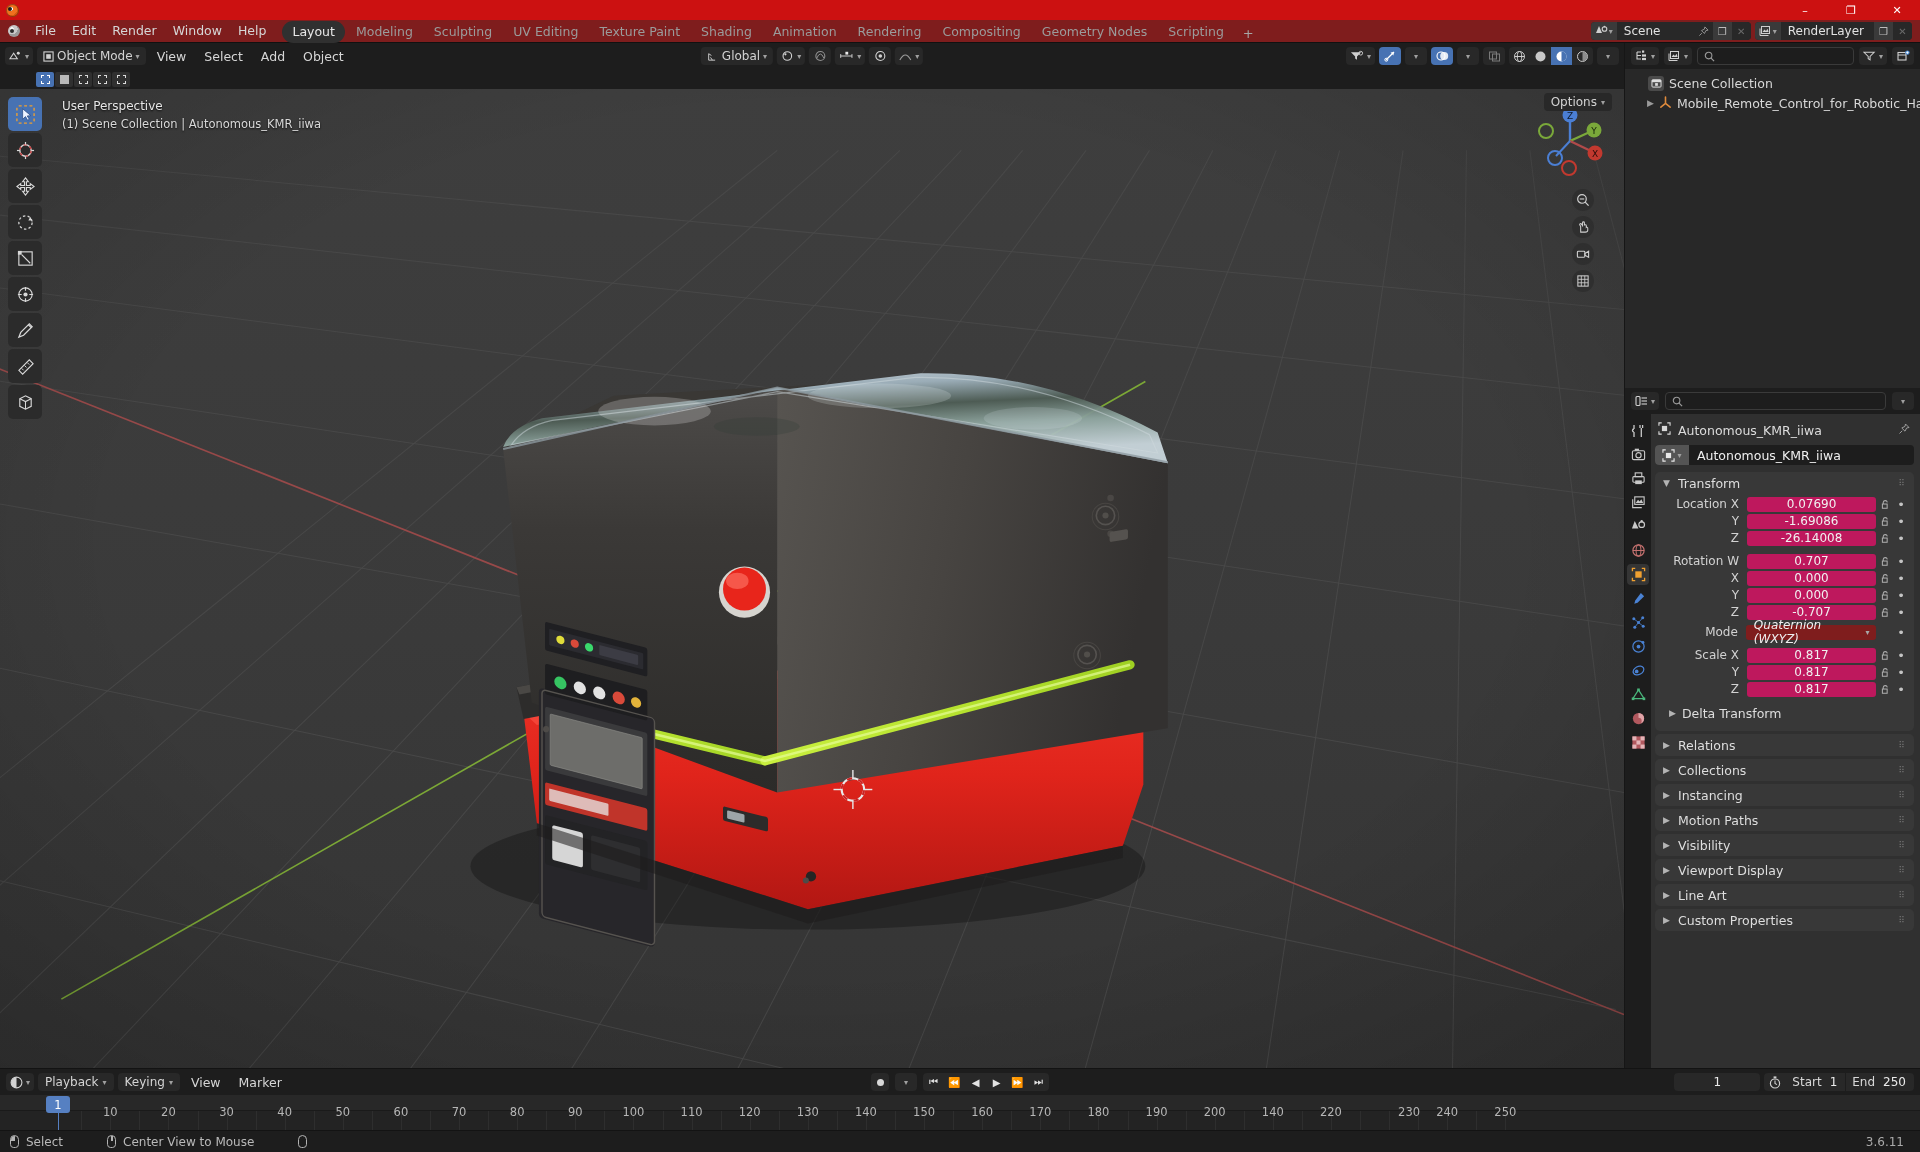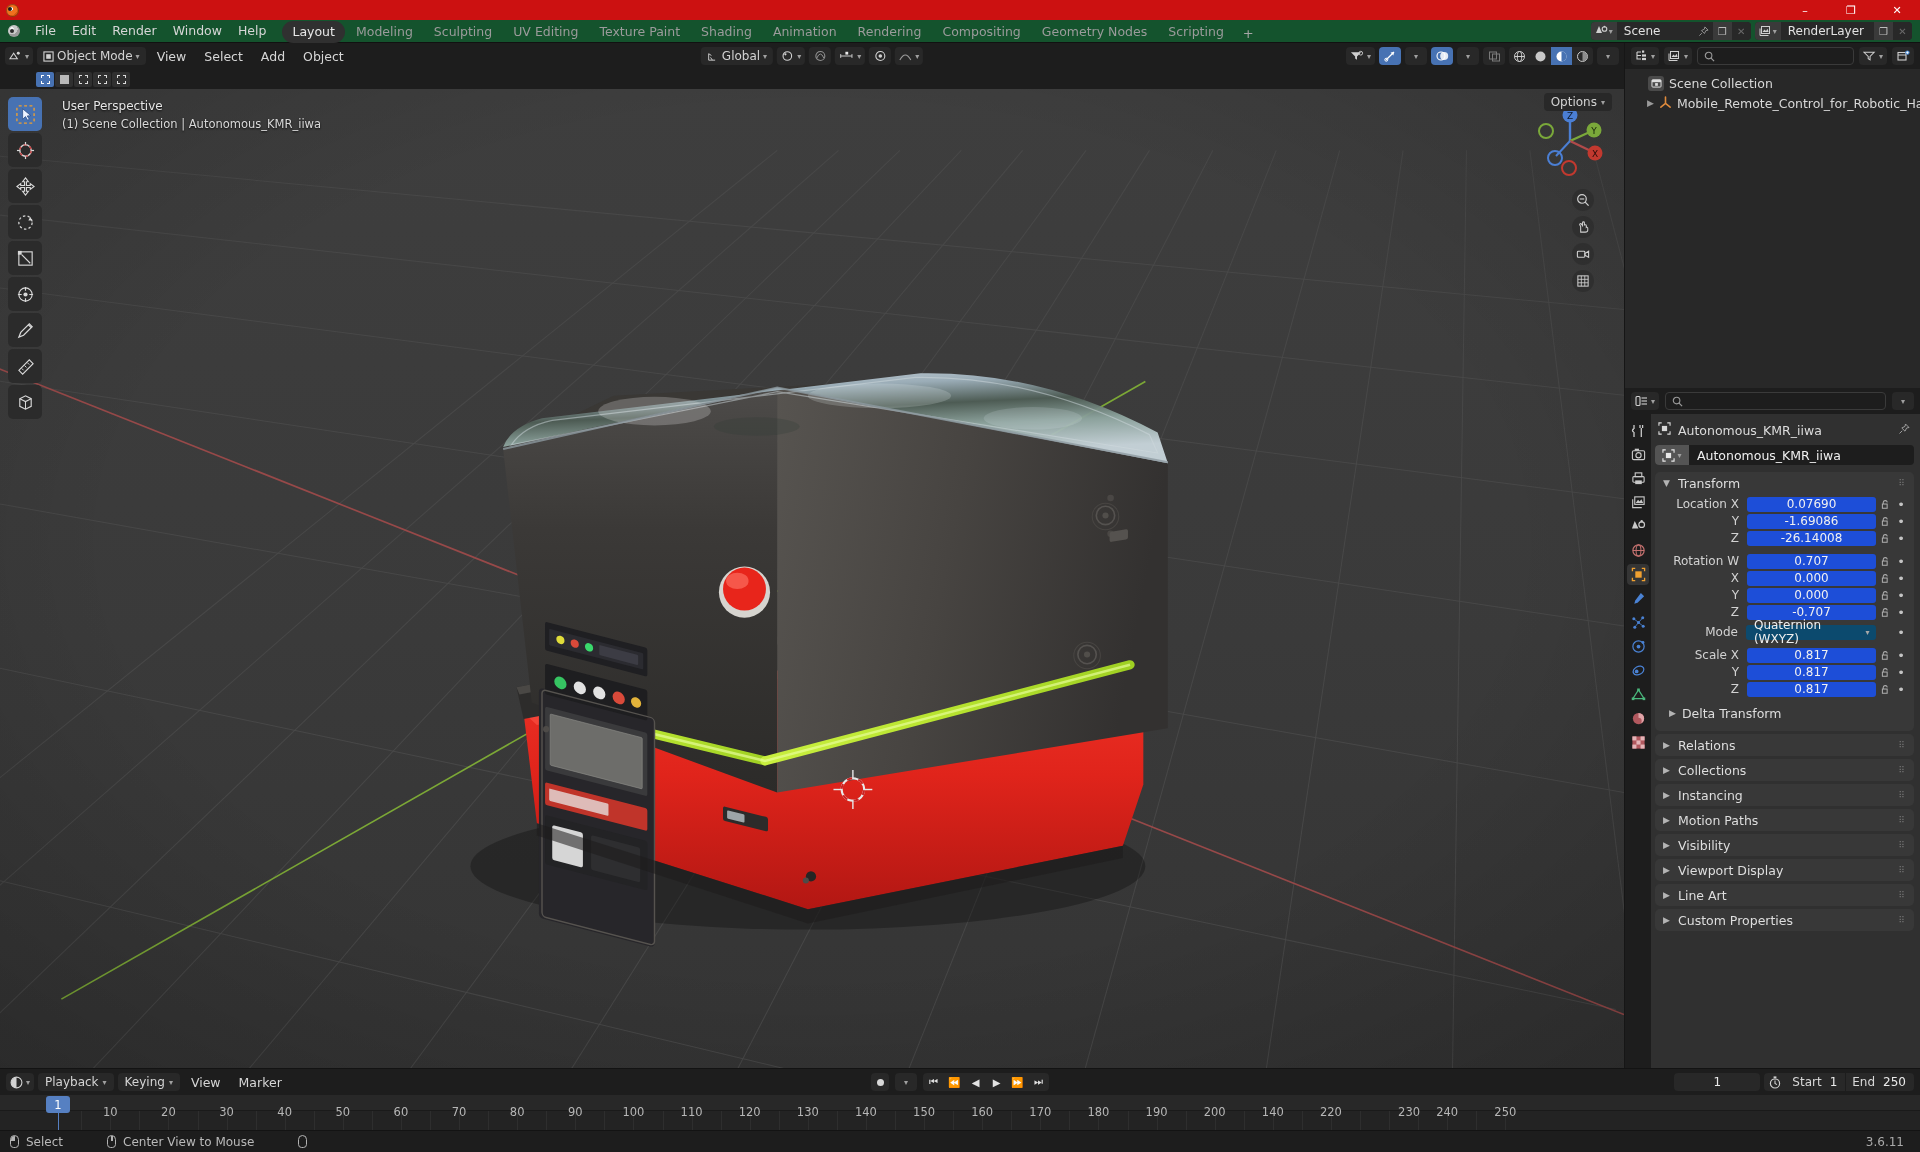--- a/index.html
+++ b/index.html
@@ -31,21 +31,21 @@
   }
   .titlebar .ttl { white-space:nowrap; overflow:hidden; text-overflow:ellipsis; }
   .win-ctrls { position:absolute; right:0; top:0; height:20px; display:flex; }
   .win-ctrls div {
     width:46px; height:20px; display:flex; align-items:center; justify-content:center;
     font-size:11px; color:#fff;
   }
 
   
   .topbar {
-    flex:0 0 23px; height:23px; background:#14532d;
+    flex:0 0 23px; height:23px; background:#7f1d1d;
     display:flex; align-items:center; padding:0 4px; gap:0;
     border-bottom:1px solid #111;
   }
   .bl-icon {
     width:20px;height:17px;display:flex;align-items:center;justify-content:center;margin-right:3px;
   }
   .bl-icon .dot {
     width:12px;height:12px;border-radius:50%;
     background:radial-gradient(circle at 35% 33%, #f2f2f2 0 16%, #c9c9c9 17% 48%, #9a9a9a 49% 100%);
     position:relative;
@@ -180,24 +180,24 @@
 
   .panel { background:#383838; border-radius:5px; margin-bottom:3px; }
   .panel-head { height:22px; display:flex; align-items:center; gap:6px; padding:0 8px; font-size:12.5px; color:#dedede;}
   .panel-head .tri { font-size:9px; color:#b4b4b4; width:9px;}
   .panel-head .grip { margin-left:auto; color:#6f6f6f; font-size:9px; letter-spacing:1px; }
   .panel-body { padding:2px 6px 8px 0; }
 
   .prow { display:flex; align-items:center; height:16px; margin-bottom:1px; }
   .prow .plabel { width:92px; text-align:right; padding-right:8px; font-size:12px; color:#d2d2d2; white-space:nowrap;}
   .pval {
-    flex:1 1 auto; height:15px; background:#1d4ed8; border-radius:3px;
+    flex:1 1 auto; height:15px; background:#be185d; border-radius:3px;
     display:flex; align-items:center; justify-content:center; font-size:12px; color:#f0f0f0;
   }
-  .pval.dropdown { background:#0c4a6e; justify-content:flex-start; padding:0 8px; position:relative; }
+  .pval.dropdown { background:#7f1d1d; justify-content:flex-start; padding:0 8px; position:relative;font-style:italic; }
   .pval.dropdown .dd-c { position:absolute; right:7px; font-size:8px; color:#a8a8a8;}
   .lock { width:18px; display:flex; align-items:center; justify-content:center; color:#b0b0b0; font-size:11px;}
   .anim-dot { width:14px; display:flex; align-items:center; justify-content:center; color:#c4c4c4; font-size:13px; line-height:1;}
   .gap { height:6px; }
   .sub-row { display:flex; align-items:center; height:20px; padding-left:14px; gap:6px; font-size:12.5px; color:#dedede;}
   .sub-row .tri{font-size:9px;color:#b4b4b4;}
 
   
   .timeline { flex:0 0 62px; background:#1d1d1d; display:flex; flex-direction:column; border-top:1px solid #131313;}
   .tl-header { height:26px; display:flex; align-items:center; gap:4px; padding:0 6px; position:relative;}

